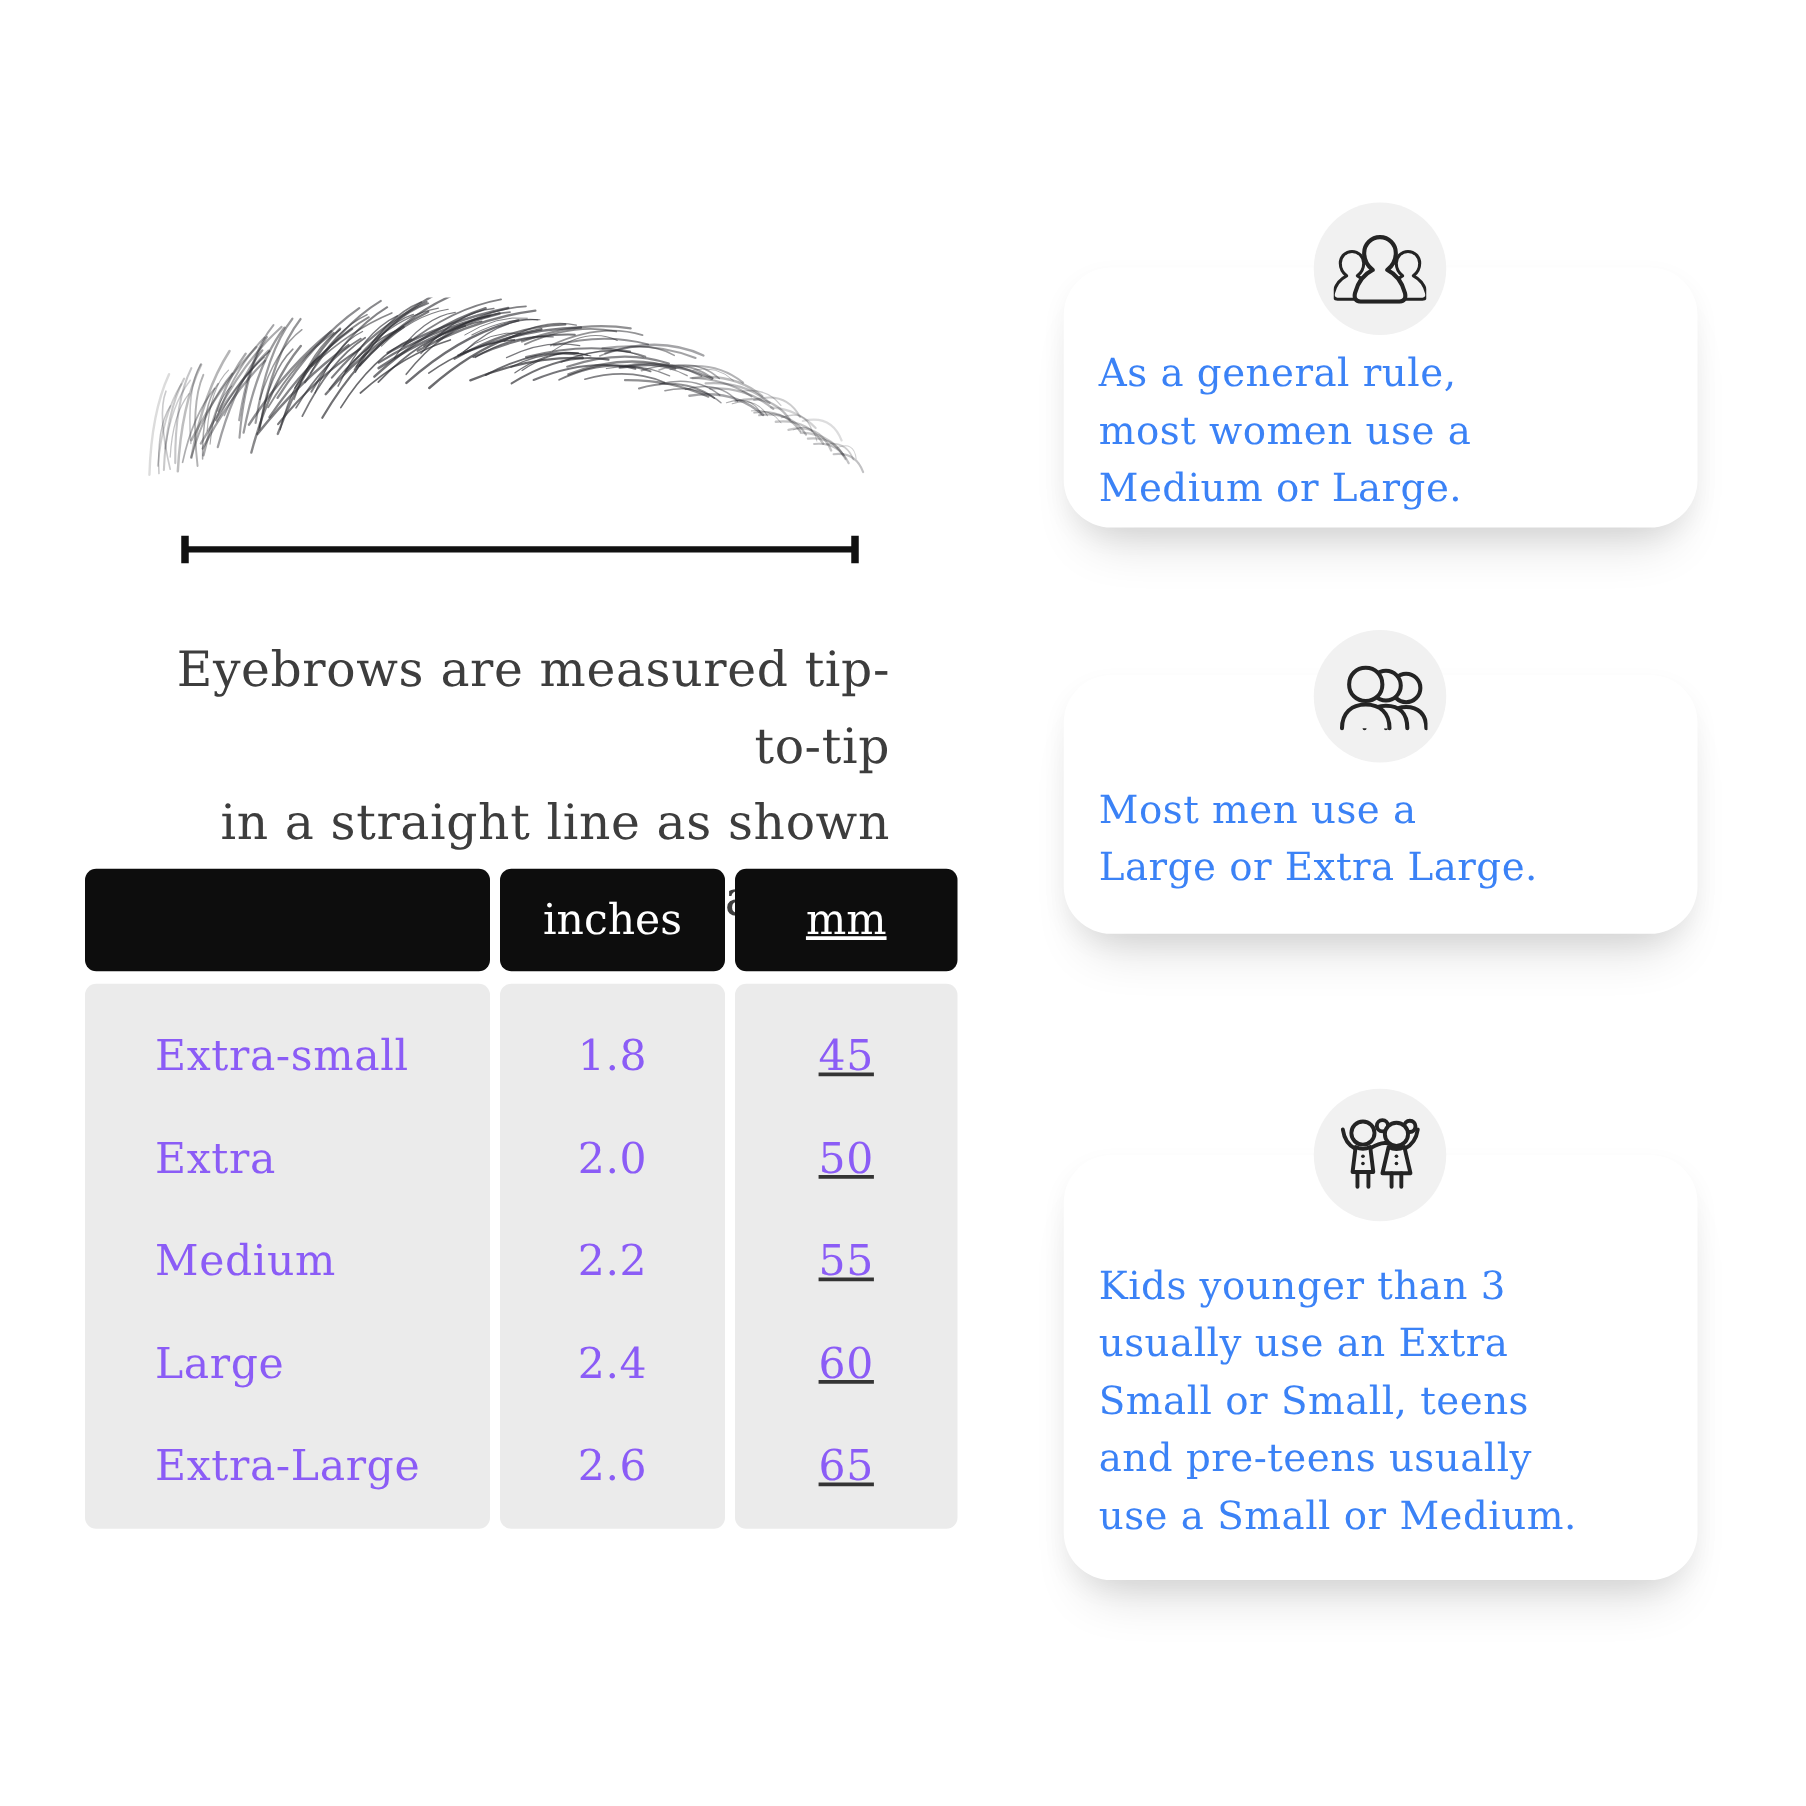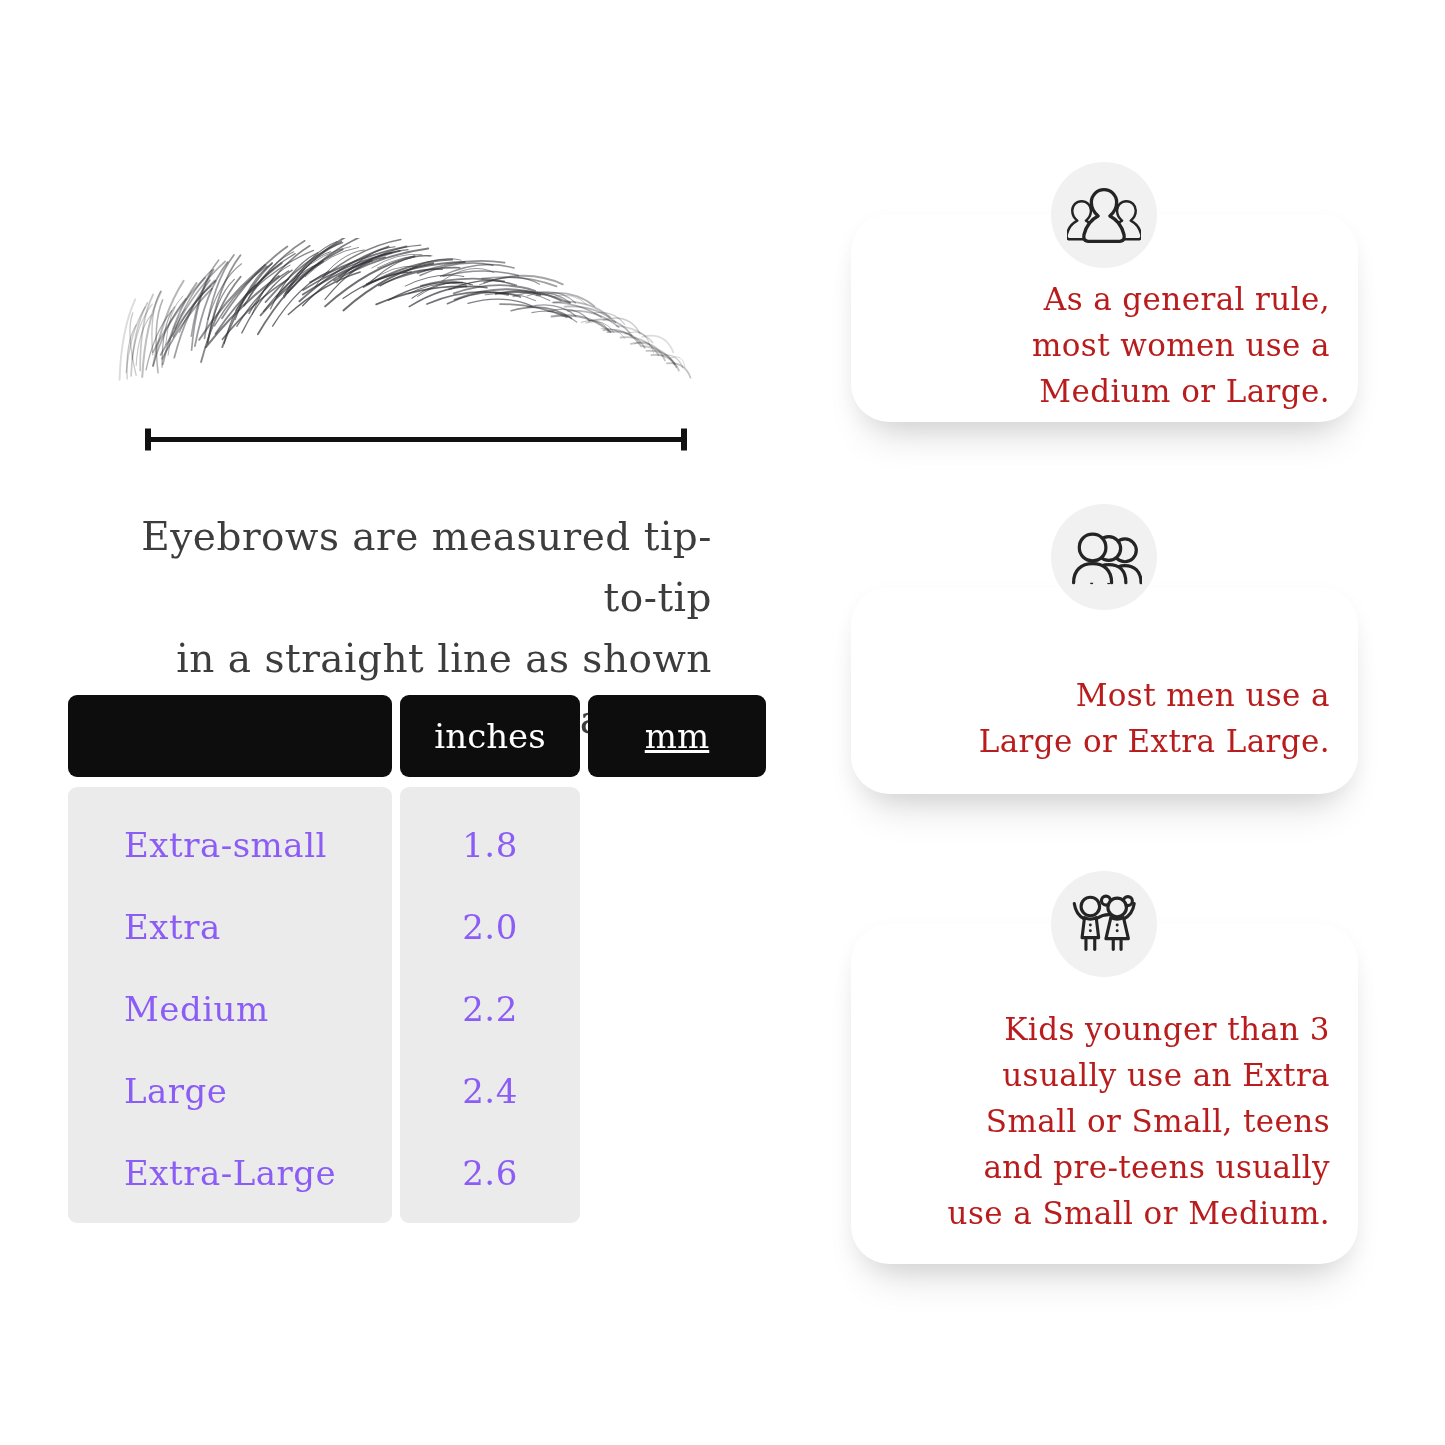--- a/index.html
+++ b/index.html
@@ -40,24 +40,24 @@
   .num{justify-content:center;}
 
   
   .card{
     left:851px;width:507px;background:#ffffff;border-radius:38px;
     box-shadow:0 30px 42px -20px rgba(0,0,0,.16),0 8px 20px rgba(0,0,0,.05);
     display:flex;flex-direction:column;justify-content:center;align-items:center;
     box-sizing:border-box;padding:64px 28px 10px 28px;
   }
   #card-women{top:214px;height:208px;}
-  #card-men{top:587px;height:207px;}
+  #card-men{top:540px;height:207px;}
   #card-kids{top:924px;height:340px;}
   .card-text{
-    font-size:31px;line-height:46px;color:#b91c1c;text-align:right;
+    font-size:31px;line-height:46px;color:#3b82f6;text-align:left;
     letter-spacing:.4px;text-wrap:balance;max-width:460px;
   }
   .icon-circle{
     width:106px;height:106px;border-radius:50%;background:#f1f1f1;
     left:1051px;display:flex;align-items:center;justify-content:center;z-index:3;
   }
   #circle-women{top:162px;}
   #circle-men{top:504px;}
   #circle-kids{top:871px;}
   .icon-circle svg{display:block;}
@@ -248,20 +248,27 @@
     <div class="cell lbl">Large</div>
     <div class="cell lbl">Extra-Large</div>
   </div>
   <div class="abs tb c2">
     <div class="cell num">1.8</div>
     <div class="cell num">2.0</div>
     <div class="cell num">2.2</div>
     <div class="cell num">2.4</div>
     <div class="cell num">2.6</div>
   </div>
+  <div class="abs tb c3">
+    <div class="cell num">45</div>
+    <div class="cell num">50</div>
+    <div class="cell num">55</div>
+    <div class="cell num">60</div>
+    <div class="cell num">65</div>
+  </div>
 
   <div id="card-women" class="abs card">
     <div class="card-text">As a general rule, most women use a Medium or Large.</div>
   </div>
   <div id="card-men" class="abs card">
     <div class="card-text">Most men use a Large or Extra Large.</div>
   </div>
   <div id="card-kids" class="abs card">
     <div class="card-text">Kids younger than 3 usually use an Extra Small or Small, teens and pre-teens usually use a Small or Medium.</div>
   </div>

